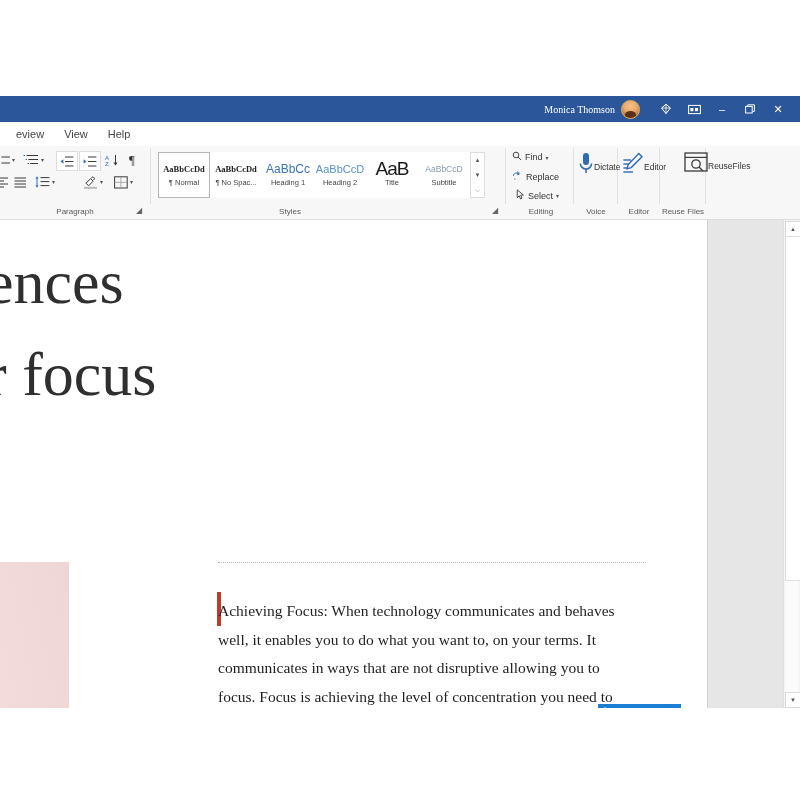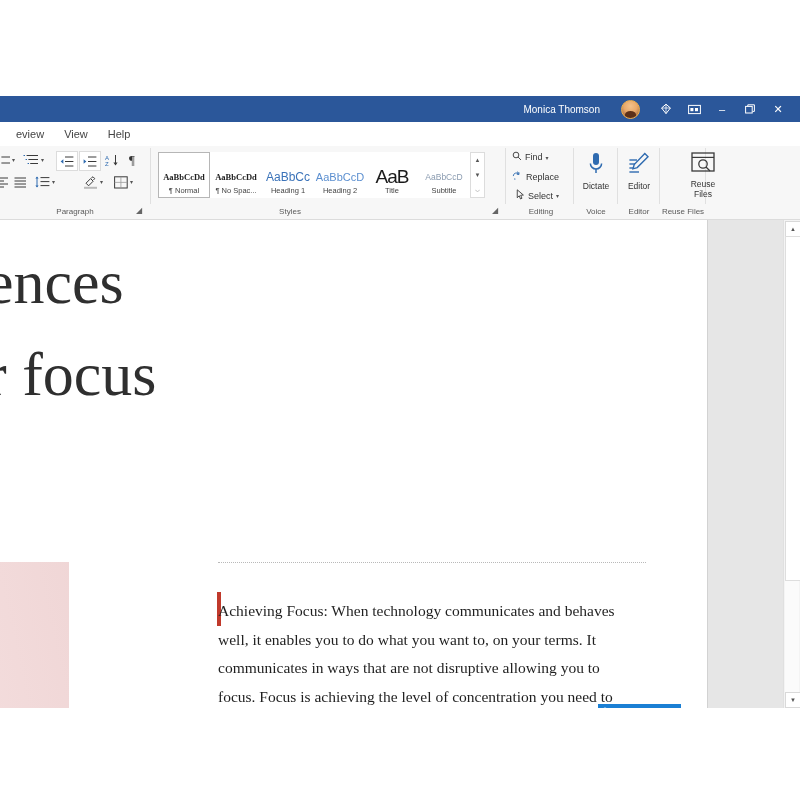--- a/index.html
+++ b/index.html
@@ -44,21 +44,21 @@
   }
   .mic-icon {
     width: 16px; margin-right: 6px;
     display:flex; align-items:center; justify-content:center;
   }
   .tb-right {
     position: absolute; right: 0; top: 0; height: 26px;
     display: flex; align-items: center;
   }
   .acct-name {
-    color: #ffffff; font-size: 10px; margin-right: 21px; white-space: nowrap;
+    color: #ffffff; font-size: 10px; margin-right: 6px; white-space: nowrap; font-family: Liberation Serif, serif;
   }
   .avatar {
     width: 17px; height: 17px; border-radius: 50%;
     background: radial-gradient(circle at 50% 30%, #f3c28a 0%, #e8a96a 45%, #8a4b28 100%);
     border: 1px solid #f0b04a;
     position: relative; overflow: hidden;
     margin-right: 12px;
   }
   .avatar::after{
     content:""; position:absolute; left:3px; bottom:0; width:11px; height:7px;
@@ -125,42 +125,42 @@
   .caret { font-size:6px; color:#555; }
 
   
   .styles-gallery {
     position:absolute; left:158px; top:6px;
     width:312px; height:44px;
     display:flex;
   }
   .style-item {
     width: 60px; height: 44px;
-    display:flex; flex-direction:column; align-items:center; justify-content:flex-end;
+    display:flex; flex-direction:column; align-items:center; justify-content:center;
     background:#fff; border:1px solid transparent;
   }
   .style-item.sel { border:1px solid #b6b6b6; background:#fff; }
   .style-prev { font-size: 9px; line-height: 16px; white-space:nowrap; }
   .style-name { font-size: 7.5px; color:#444; line-height:12px; white-space:nowrap; overflow:hidden; max-width:50px; text-align:center;}
   .sp-normal { font-family:"Liberation Serif", serif; font-weight:bold; color:#222; font-size:8.5px;}
   .sp-nospace { font-family:"Liberation Serif", serif; font-weight:bold; color:#222; font-size:8.5px;}
   .sp-h1 { font-family:"Liberation Sans", sans-serif; color:#3b73b9; font-size:12px;}
   .sp-h2 { font-family:"Liberation Sans", sans-serif; color:#5b8fd0; font-size:11px;}
   .sp-title { font-family:"Liberation Sans", sans-serif; color:#1a1a1a; font-size:19px; letter-spacing:-1px;}
   .sp-sub { font-family:"Liberation Sans", sans-serif; color:#8a9bb0; font-size:8.5px;}
   .gallery-scroll {
     position:absolute; left:470px; top:6px; width:13px; height:44px;
     border:1px solid #dcdcdc; background:#fff;
     display:flex; flex-direction:column; justify-content:space-between; align-items:center;
   }
   .gs-btn { font-size:6px; color:#555; line-height:14px; }
 
   
   .bigbtn {
-    position:absolute; display:flex; flex-direction:column;
+    position:absolute; display:flex; flex-direction:row;
     align-items:center; justify-content:flex-start;
     font-size:8.5px; color:#333; text-align:center;
   }
   .smallrow {
     position:absolute; display:flex; align-items:center; gap:3px;
     font-size:9px; color:#333; white-space:nowrap;
   }
   .collapse-ribbon{ position:absolute; right:8px; top:108px; font-size:9px; color:#555; line-height:15px;}
 
   

